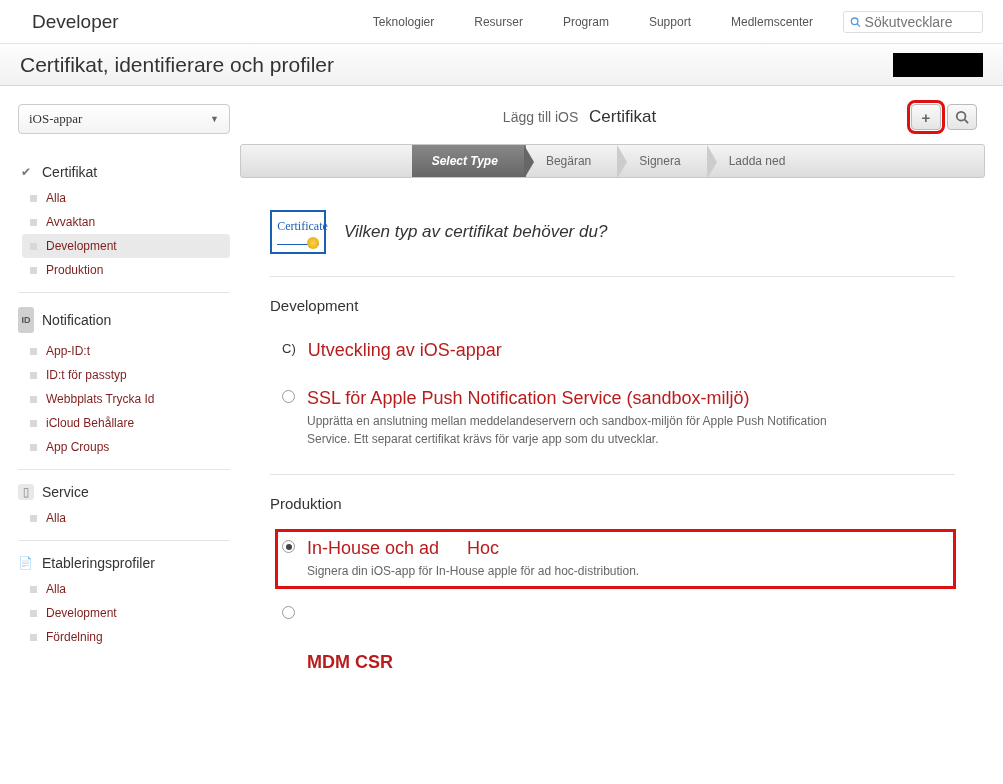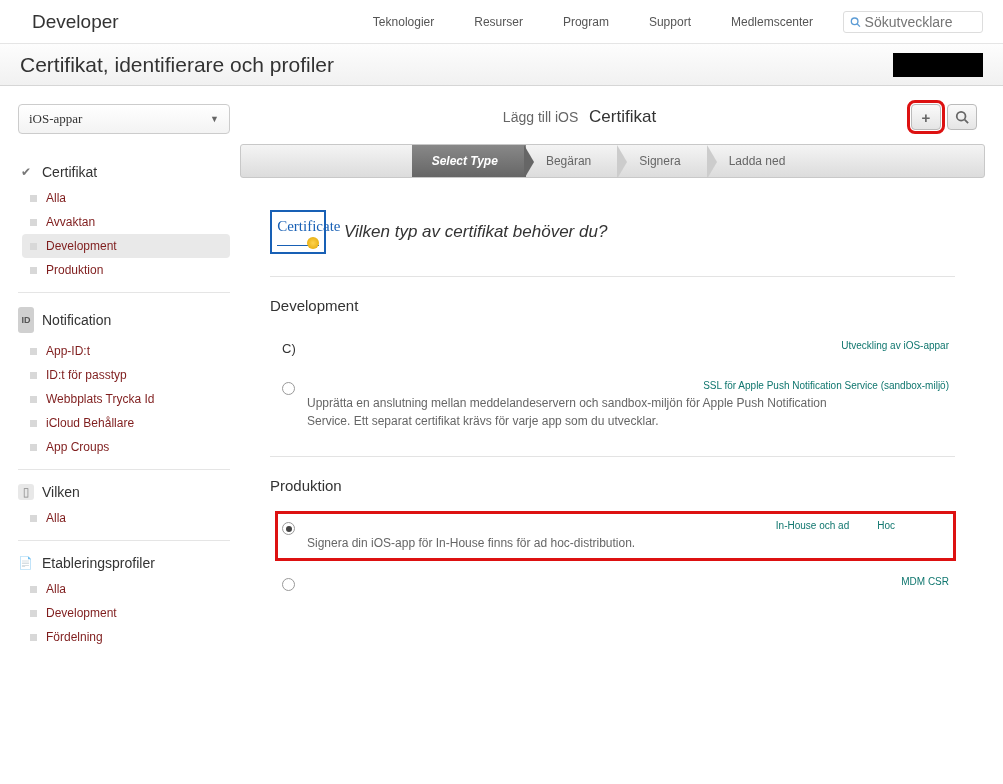--- a/index.html
+++ b/index.html
@@ -274,21 +274,21 @@
   position: absolute;
   right: 5px;
   bottom: 3px;
   width: 12px;
   height: 12px;
   border-radius: 50%;
   background: radial-gradient(#ffd34d,#e0a400);
 }
 .cert-icon-box .label {
   font-family: cursive;
-  font-size: 15px;
+  font-size: 12px;
   color: #1860b5;
   border-bottom: 1px solid #1860b5;
   padding-bottom: 10px;
   width: 80%;
   text-align: left;
 }
 .heading-row h2 {
   font-size: 17px;
   font-weight: normal;
   color: #333;
@@ -335,26 +335,25 @@
 }
 .option .radio.selected::after {
   content: "";
   width: 6px;
   height: 6px;
   border-radius: 50%;
   background: #444;
 }
 .option .optxt { flex: 1; }
 .option .optxt .opt-title {
-  font-size: 10px;
-  color: #0f766e;
+  font-size: 18px;
+  color: #b91c1c;
   margin-bottom: 3px;
-  text-align: right;
-}
-.option .optxt .opt-title.bold { font-weight: normal; }
+}
+.option .optxt .opt-title.bold { font-weight: bold; margin-top: 48px; }
 .option .optxt .opt-title .gap { display:inline-block; width:28px; }
 .option .optxt .opt-desc {
   font-size: 12px;
   color: #666;
   line-height: 1.5;
   max-width: 560px;
 }
 .option .prefix {
   font-size: 13px;
   color: #333;
@@ -415,21 +414,21 @@
       <li>App-ID:t</li>
       <li>ID:t för passtyp</li>
       <li>Webbplats Trycka Id</li>
       <li>iCloud Behållare</li>
       <li>App Croups</li>
     </ul>
     <hr class="sb-divider">
 
     <div class="sb-section-title">
       <span class="sb-icon device">▯</span>
-      <span>Vilken</span>
+      <span>Service</span>
     </div>
     <ul class="sb-items">
       <li>Alla</li>
     </ul>
     <hr class="sb-divider">
 
     <div class="sb-section-title">
       <span class="sb-icon doc">📄</span>
       <span>Etableringsprofiler</span>
     </div>
@@ -498,21 +497,21 @@
 
     <div class="cert-section">
       <h3>Produktion</h3>
 
       <div class="option highlight-red">
         <span class="radio selected"></span>
         <div class="optxt">
           <div class="opt-title">
             <span>In-House och ad</span><span class="gap"></span><span>Hoc</span>
           </div>
-          <div class="opt-desc">Signera din iOS-app för In-House finns för ad hoc-distribution.</div>
+          <div class="opt-desc">Signera din iOS-app för In-House apple för ad hoc-distribution.</div>
         </div>
       </div>
 
       <div class="option">
         <span class="radio"></span>
         <div class="optxt">
           <div class="opt-title bold">MDM CSR</div>
         </div>
       </div>
     </div>

